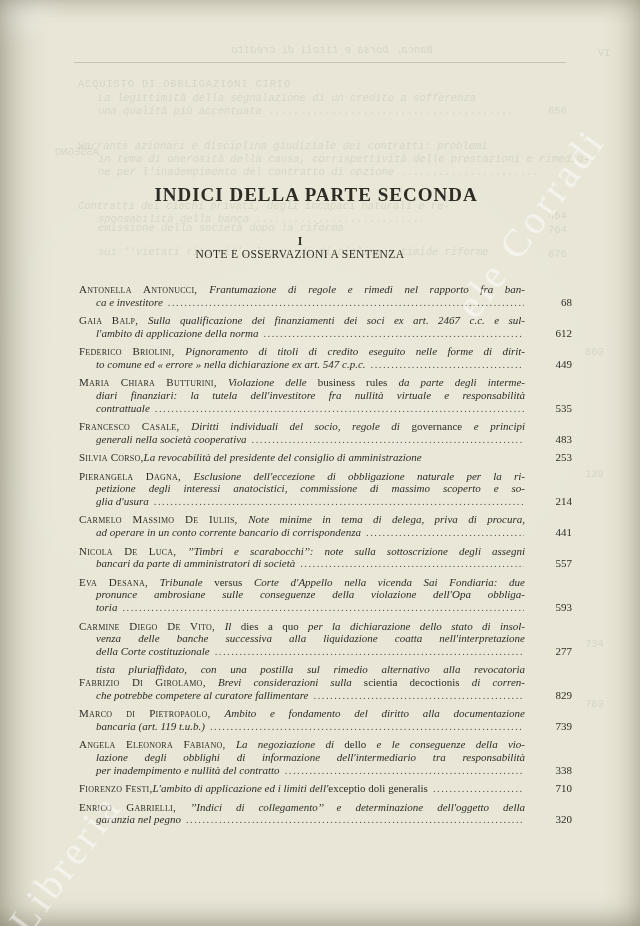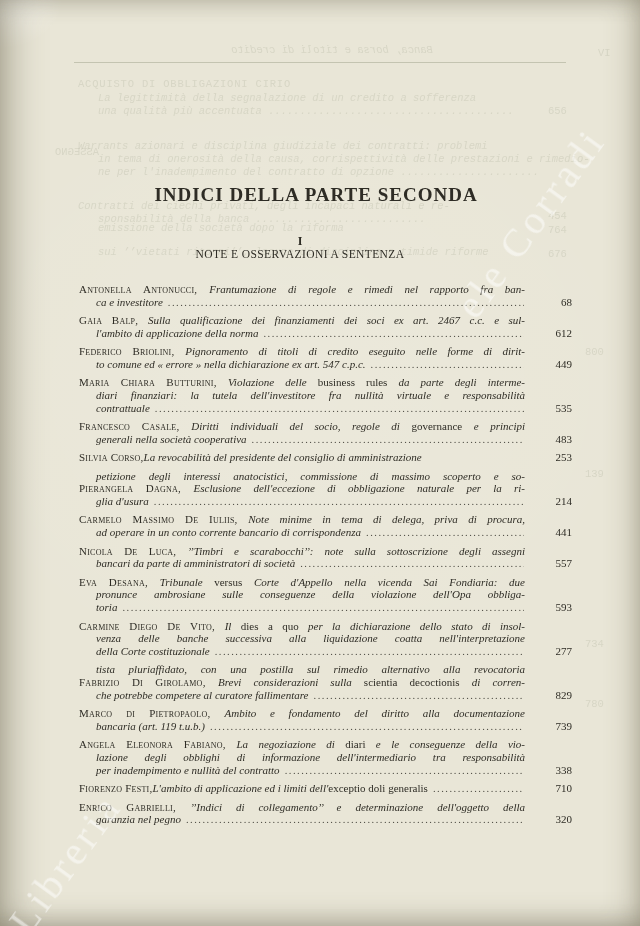--- a/index.html
+++ b/index.html
@@ -150,22 +150,22 @@
       </div>
       <div class="entry">
         <div class="line lastline">
           <span class="author">Silvia Corso, </span>
           <span class="ttl"><span class="ital">La revocabilità del presidente del consiglio di amministrazione</span></span>
           <span class="dots nodots">........................................................................................................................................................................................................</span>
           <span class="pnum">253</span>
         </div>
       </div>
       <div class="entry">
+        <div class="line jline"><span class="author">Pierangela Dagna, </span><span class="ttl"><span class="ital">Esclusione dell'eccezione di obbligazione naturale per la ri-</span></span></div>
         <div class="line cont jline"><span class="ttl"><span class="ital">petizione degli interessi anatocistici, commissione di massimo scoperto e so-</span></span></div>
-        <div class="line jline"><span class="author">Pierangela Dagna, </span><span class="ttl"><span class="ital">Esclusione dell'eccezione di obbligazione naturale per la ri-</span></span></div>
         <div class="line cont lastline">
           <span class="ttl"><span class="ital">glia d'usura</span></span>
           <span class="dots">........................................................................................................................................................................................................</span>
           <span class="pnum">214</span>
         </div>
       </div>
       <div class="entry">
         <div class="line jline"><span class="author">Carmelo Massimo De Iuliis, </span><span class="ttl"><span class="ital">Note minime in tema di delega, priva di procura,</span></span></div>
         <div class="line cont lastline">
           <span class="ttl"><span class="ital">ad operare in un conto corrente bancario di corrispondenza</span></span>
@@ -210,21 +210,21 @@
       </div>
       <div class="entry">
         <div class="line jline"><span class="author">Marco di Pietropaolo, </span><span class="ttl"><span class="ital">Ambito e fondamento del diritto alla documentazione</span></span></div>
         <div class="line cont lastline">
           <span class="ttl"><span class="ital">bancaria (art. 119 t.u.b.)</span></span>
           <span class="dots">........................................................................................................................................................................................................</span>
           <span class="pnum">739</span>
         </div>
       </div>
       <div class="entry">
-        <div class="line jline"><span class="author">Angela Eleonora Fabiano, </span><span class="ttl"><span class="ital">La negoziazione di </span><span class="rom">diari</span><span class="ital"> e le conseguenze della vio-</span></span></div>
+        <div class="line jline"><span class="author">Angela Eleonora Fabiano, </span><span class="ttl"><span class="ital">La negoziazione di </span><span class="rom">dello</span><span class="ital"> e le conseguenze della vio-</span></span></div>
         <div class="line cont jline"><span class="ttl"><span class="ital">lazione degli obblighi di informazione dell'intermediario tra responsabilità</span></span></div>
         <div class="line cont lastline">
           <span class="ttl"><span class="ital">per inadempimento e nullità del contratto</span></span>
           <span class="dots">........................................................................................................................................................................................................</span>
           <span class="pnum">338</span>
         </div>
       </div>
       <div class="entry">
         <div class="line lastline">
           <span class="author">Fiorenzo Festi, </span>

